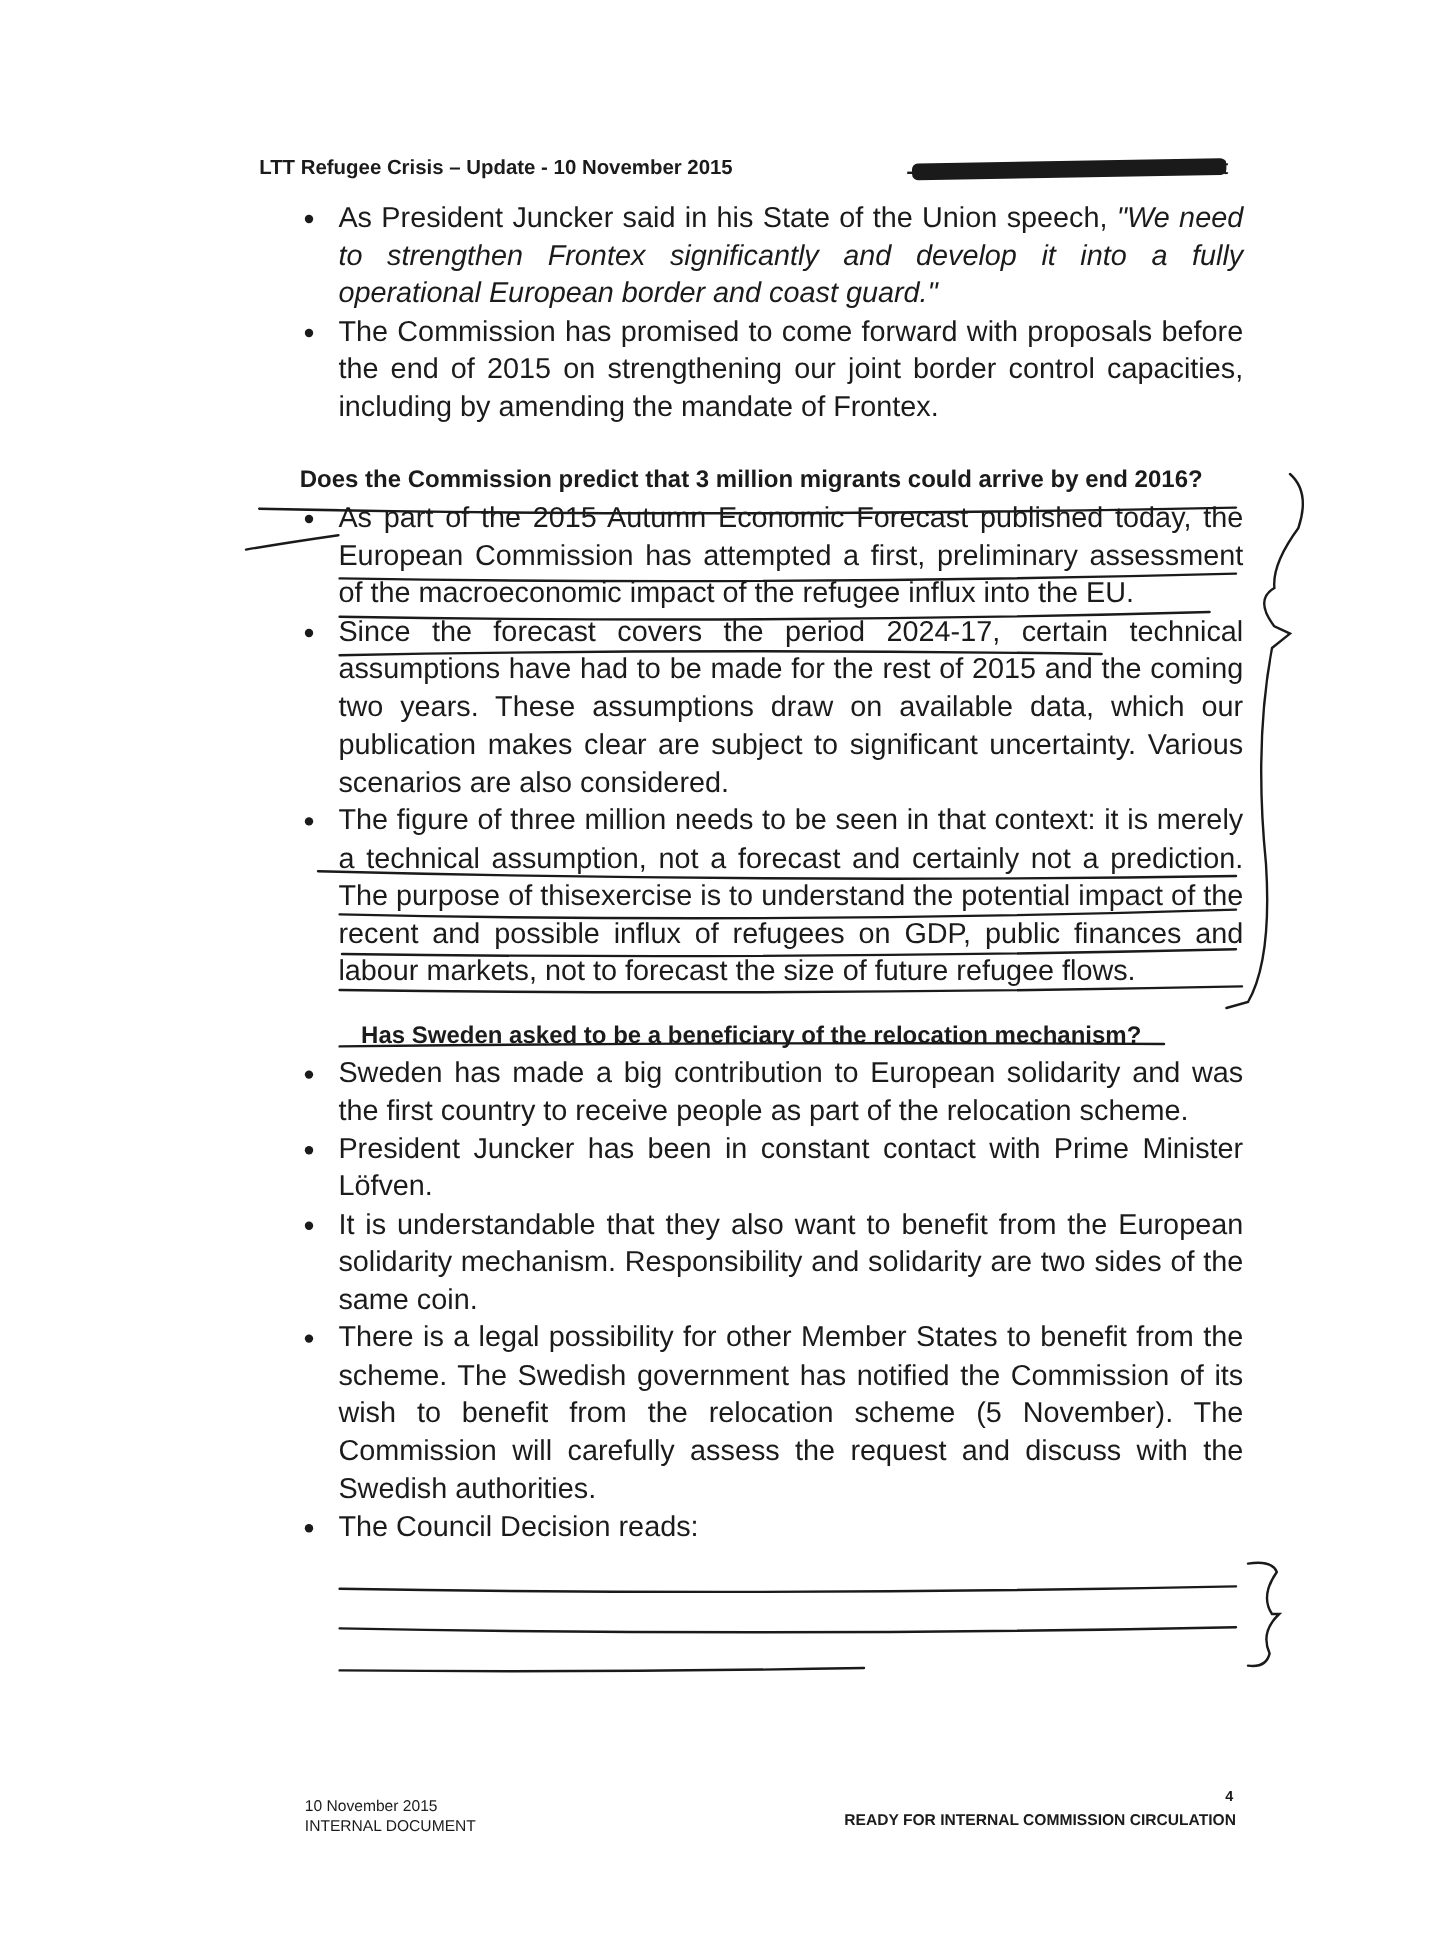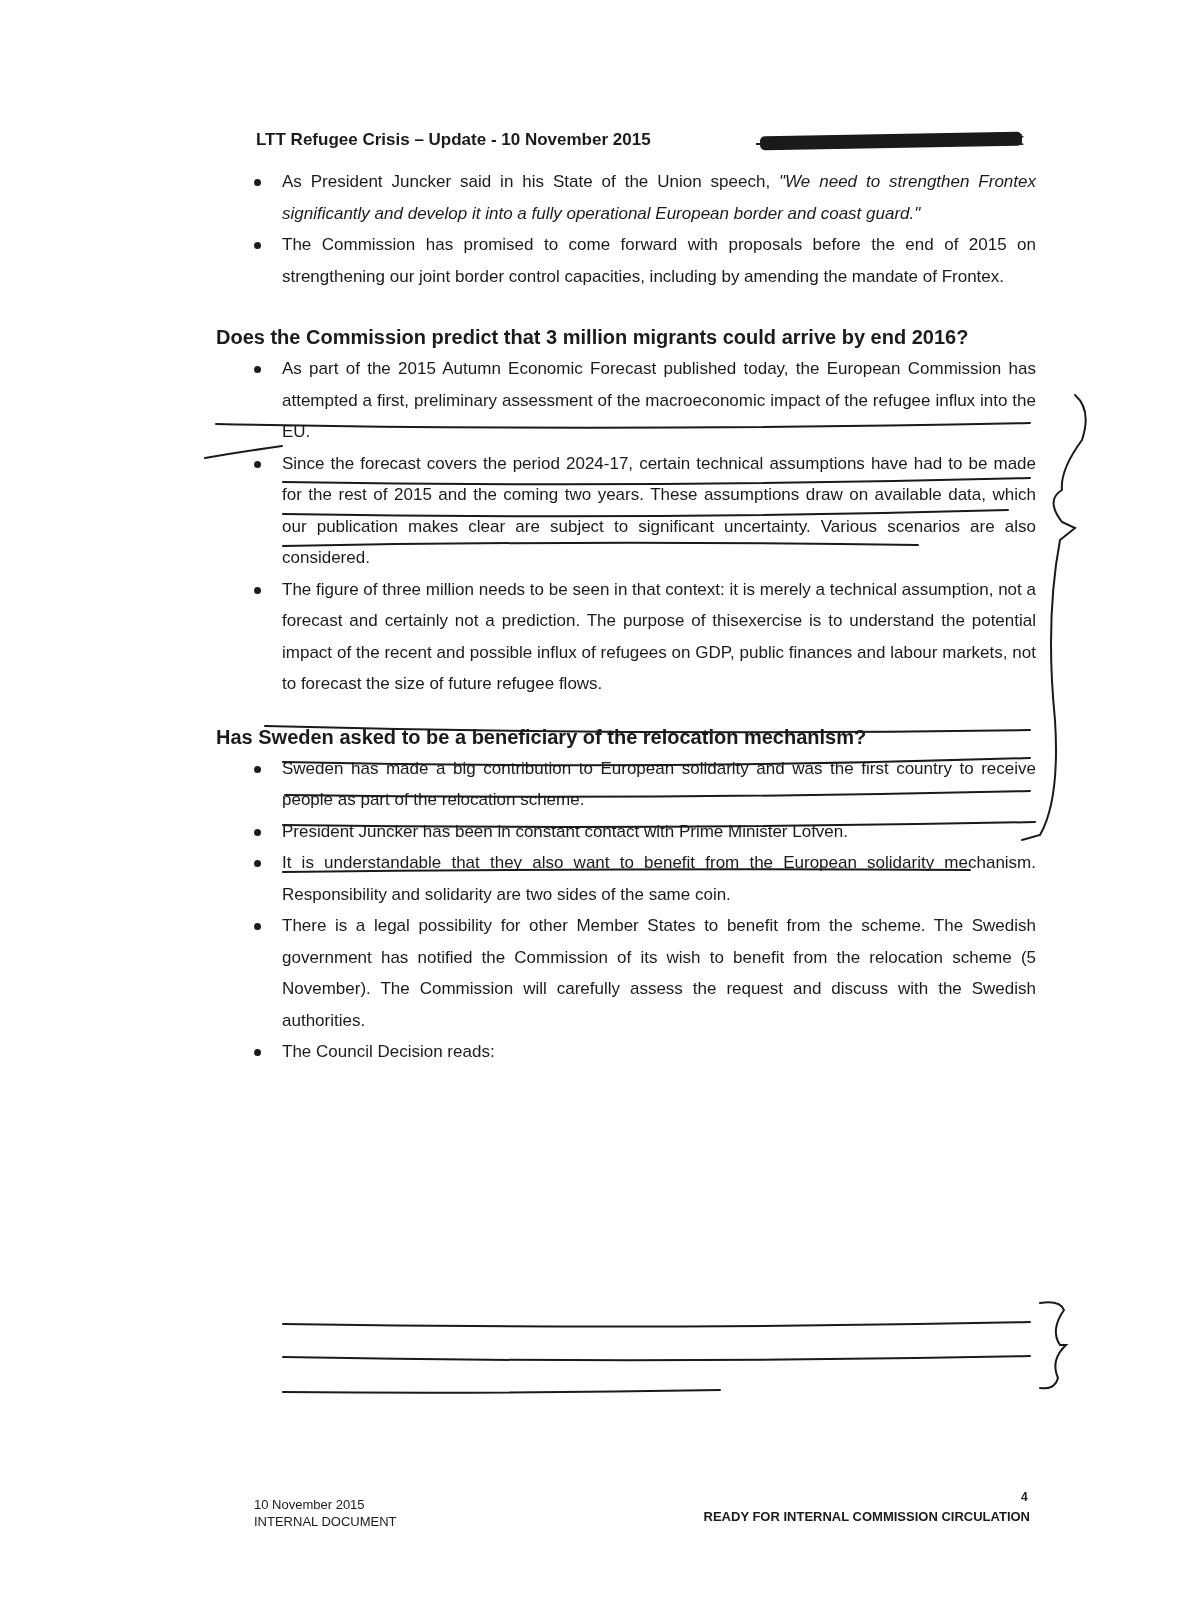--- a/index.html
+++ b/index.html
@@ -1,29 +1,29 @@
 <!DOCTYPE html>
 <html><head>
 <meta charset="utf-8">
 <style>
   html, body { margin: 0; padding: 0; background: #ffffff; }
   body { width: 1200px; height: 1614px; position: relative; overflow: hidden;
          font-family: "Liberation Sans", sans-serif; color: #1b1b1b; }
   .page { position: absolute; left: 0; top: 0; width: 1200px; height: 1614px; }
 
-  .header-title { position: absolute; left: 216px; top: 130px; font-size: 17px; font-weight: bold; margin-left: 40px; }
+  .header-title { position: absolute; left: 216px; top: 130px; font-size: 17px; font-weight: bold; }
   .redacted { position: absolute; left: 760px; top: 134px; width: 262px; height: 14px;
               background: #1a1a1a; border-radius: 5px; transform: rotate(-1deg); }
   .redacted-tail { position: absolute; left: 1018px; top: 130px; font-size: 17px; font-weight: bold; }
   .redacted-strike { position: absolute; left: 756px; top: 143px; width: 30px; height: 2px; background: #1a1a1a; }
 
   .content { position: absolute; left: 216px; top: 166px; width: 820px; }
-  .section-title { font-size: 20px; font-weight: bold; line-height: 31px; margin: 0; }
+  .section-title { font-size: 20px; font-weight: bold; line-height: 31px; margin: 0; text-align: center; }
   ul.bullets { list-style: none; margin: 0; padding: 0; }
-  ul.bullets li { position: relative; padding-left: 66px; font-size: 17px; line-height: 31.5px; text-align: justify; }
+  ul.bullets li { position: relative; padding-left: 66px; font-size: 24px; line-height: 31.5px; text-align: justify; }
   ul.bullets li .dot { position: absolute; left: 38px; top: 13px; width: 7px; height: 7px; border-radius: 50%; background: #1b1b1b; }
   .italic { font-style: italic; }
   .gap-lg { height: 30px; }
   .gap-md { height: 22px; }
 
   .ink { position: absolute; left: 0; top: 0; pointer-events: none; }
 
   .footer-left { position: absolute; left: 216px; top: 1496px; font-size: 13px; line-height: 17px; margin-left: 38px; }
   .footer-left .strong { font-weight: normal; }
   .footer-right { position: absolute; right: 170px; top: 1509px; font-size: 13px; font-weight: bold; }

